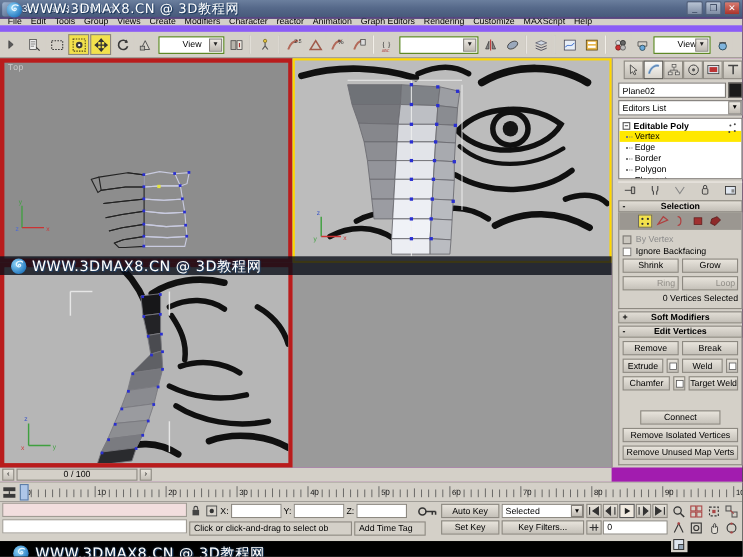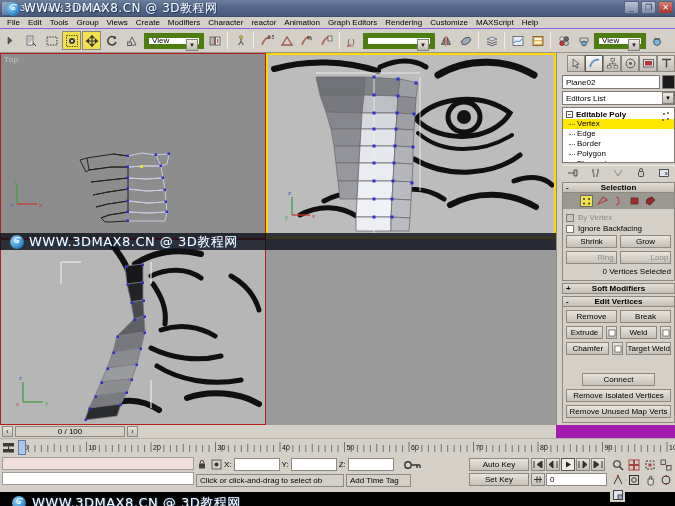--- a/index.html
+++ b/index.html
@@ -44,55 +44,55 @@
     width:14px;height:14px;border-radius:50%;
     background:radial-gradient(circle at 35% 35%, #8fd4f7, #2b7fc4 70%, #1d5f99);
     display:flex;align-items:center;justify-content:center;color:#e7f6ff;font-size:9px;font-weight:bold;
   }
   .wm-text { color:#ffffff; font-size:12px; letter-spacing:.5px; white-space:nowrap;
     text-shadow:0 0 2px #29496e, 1px 1px 0 #1f3a5c; font-family:"DejaVu Sans",sans-serif;}
 
   
   .menubar {
     height:12px; background:#d4d0c8; display:flex; align-items:center;
-    padding-left:3px; border-bottom:1px solid #8b5cf6;
+    padding-left:3px; border-bottom:6px solid #8b5cf6;
   }
   .menu-item { font-size:8px; color:#000; padding:0 4px; white-space:nowrap; line-height:12px; }
 
   
   .toolbar {
     height:24px; background:#d4d0c8; display:flex; align-items:center;
     padding-left:2px; gap:1px; border-bottom:1px solid #9a968e;
   }
   .tbtn {
     width:19px;height:19px;background:#d4d0c8;border:1px solid transparent;
     display:flex;align-items:center;justify-content:center;position:relative;
   }
   .tbtn svg { display:block; }
   .tbtn.on { background:#f2e14c; border:1px solid #8b8680; }
   .tsep { width:1px;height:17px;background:#8f8b84;margin:0 2px;border-right:1px solid #f2efe9; }
   .tcombo {
-    height:16px;background:#fff;border:5px solid #4d7c0f;display:flex;align-items:center;
-    font-size:8px;padding-left:3px;color:#000;position:relative;
+    height:16px;background:#fff;border:1px solid #4d7c0f;display:flex;align-items:center;
+    font-size:8px;padding-left:21px;color:#000;position:relative;
   }
   .tcombo .arw {
     position:absolute;right:1px;top:1px;width:12px;height:12px;
     background:linear-gradient(180deg,#eeeae3,#bfbab2);border:1px solid #84807a;
     display:flex;align-items:center;justify-content:center;font-size:6px;color:#222;
   }
 
   
   .main { display:flex; height:372px; }
   .viewports { width:556px; height:372px; position:relative; background:#9a9a9a; }
   .vp { position:absolute; background:#8f8f8f; overflow:hidden; }
   .vp-label { position:absolute; left:3px; top:1px; font-size:8px; color:#c9c9c9;
      font-family:"Liberation Mono",monospace; z-index:4;}
   .vp-label.dim { color:#6e6e6e; }
   .vp.active { border:2px solid #ffd800; }
-  .vp.idle { border:1px solid #b91c1c; }
+  .vp.idle { border:4px solid #b91c1c; }
 
   
   .wm-strip {
     position:absolute; left:0; width:556px; height:17px; z-index:20;
     background:rgba(10,14,24,.80); display:flex; align-items:center; gap:5px; padding-left:10px;
     pointer-events:none;
   }
   .wm-strip .wm-text { font-size:13px; }
 
   
@@ -1021,20 +1021,27 @@
         <div class="prompt" style="width:148px;">Click or click-and-drag to select ob</div>
         <div class="prompt" style="width:65px;">Add Time Tag</div>
       </div>
     </div>
 
     <div class="animbox">
       <div class="abtn">Auto Key</div>
       <div class="abtn">Set Key</div>
     </div>
 
+    <div class="animbox" style="width:88px;">
+      <div class="acombo">
+        <span>Selected</span>
+        <span class="arw">▼</span>
+      </div>
+      <div class="abtn">Key Filters...</div>
+    </div>
 
     <div class="animbox" style="width:78px;">
       <div class="playgrp">
         <div class="pbtn">
           <svg width="10" height="9" viewBox="0 0 10 9">
               <path d="M1 1v7M9 1L4 4.5 9 8z" fill="#333" stroke="#333" stroke-width="1"></path>
             </svg>
         </div>
         <div class="pbtn">
           <svg width="10" height="9" viewBox="0 0 10 9">

